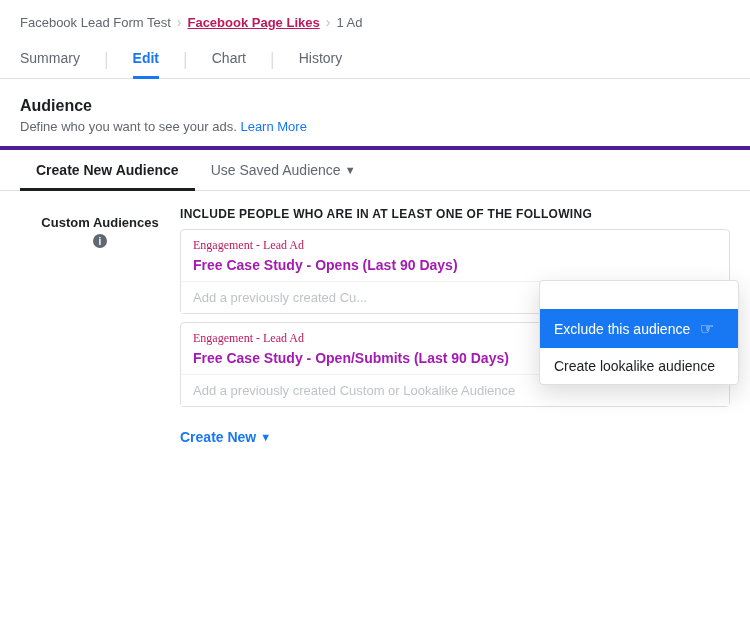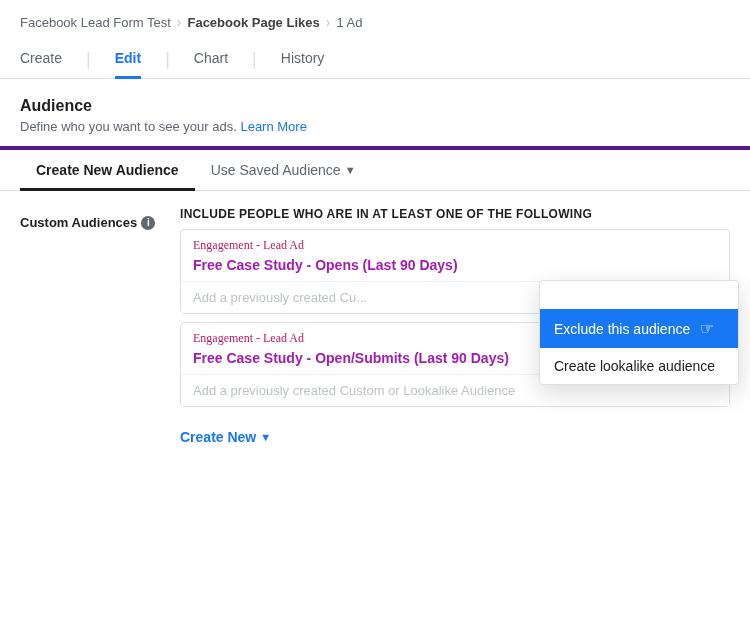--- a/index.html
+++ b/index.html
@@ -16,21 +16,21 @@
     .breadcrumb {
       padding: 14px 20px 10px;
       font-size: 13px;
       color: #606770;
       display: flex;
       align-items: center;
       gap: 6px;
       text-align: right;
     }
     .breadcrumb .sep { color: #bec3c9; font-size: 14px; }
-    .breadcrumb .current { font-weight: 700; color: #404040; }
+    .breadcrumb .current { font-weight: 700; color: #be185d; text-decoration: underline; }
     .breadcrumb .light { color: #606770; }
 
     
     .nav-tabs {
       display: flex;
       align-items: center;
       border-bottom: 1px solid #dddfe2;
       padding: 0 20px;
       gap: 24px;
     }
@@ -115,20 +115,21 @@
       flex-shrink: 0;
       padding-top: 8px;
     }
     .label-col .col-label {
       font-size: 13px;
       font-weight: 600;
       color: #1c1e21;
       display: flex;
       align-items: center;
       gap: 4px;
+      flex-direction: column;
     }
     .info-icon {
       display: inline-flex;
       align-items: center;
       justify-content: center;
       width: 14px;
       height: 14px;
       border-radius: 50%;
       background: #606770;
       color: #fff;
@@ -238,21 +239,21 @@
 <div class="breadcrumb">
   <span>Facebook Lead Form Test</span>
   <span class="sep">›</span>
   <span class="current">Facebook Page Likes</span>
   <span class="sep">›</span>
   <span class="light">1 Ad</span>
 </div>
 
 <div class="nav-tabs">
   <div class="nav-tab">
-    <span>Create</span>
+    <span>Summary</span>
   </div>
   <span class="nav-divider">|</span>
   <div class="nav-tab active">
     <span>Edit</span>
   </div>
   <span class="nav-divider">|</span>
   <div class="nav-tab">
     <span>Chart</span>
   </div>
   <span class="nav-divider">|</span>

